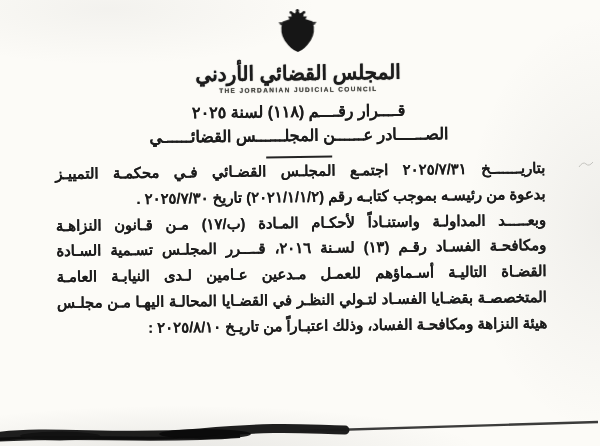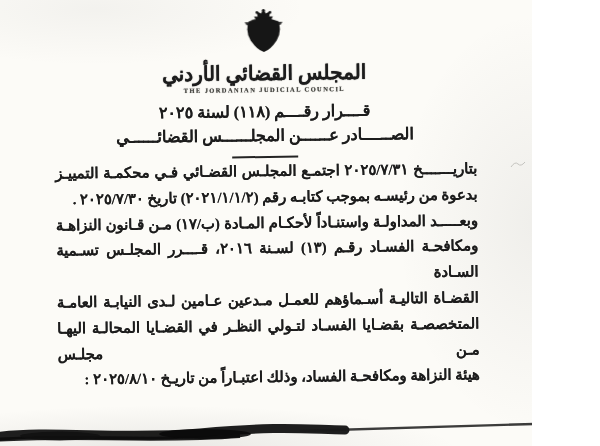--- a/index.html
+++ b/index.html
@@ -1,25 +1,25 @@
 <!DOCTYPE html>
 <html lang="ar"><head>
 <meta charset="utf-8">
 <style>
   html,body{margin:0;padding:0;}
   .page{
     position:relative;
-    width:532px;height:446px;
+    width:600px;height:446px;
     background:#fcfbf7;
     background-image:
       radial-gradient(ellipse 300px 80px at 18% 2%, rgba(120,120,120,0.07), transparent 70%),
       radial-gradient(ellipse 200px 300px at 101% 50%, rgba(90,90,90,0.08), transparent 70%),
       radial-gradient(ellipse 400px 60px at 30% 101%, rgba(60,60,60,0.10), transparent 75%);
     overflow:hidden;
-    font-family:Liberation Serif, serif;
+    font-family:Liberation Sans, sans-serif;
     color:#1c1c1c;
   }
   .content{position:absolute;inset:0;transform:rotate(-0.7deg);transform-origin:50% 50%;}
   .header{text-align:center;padding-top:9px;}
   .emblem{display:block;margin:0 auto;filter:blur(0.4px);}
   .logo-ar{
     font-size:20px;font-weight:bold;margin-top:0;
     text-shadow:0 0 1px rgba(25,25,25,0.85);
     letter-spacing:-0.5px;
   }

